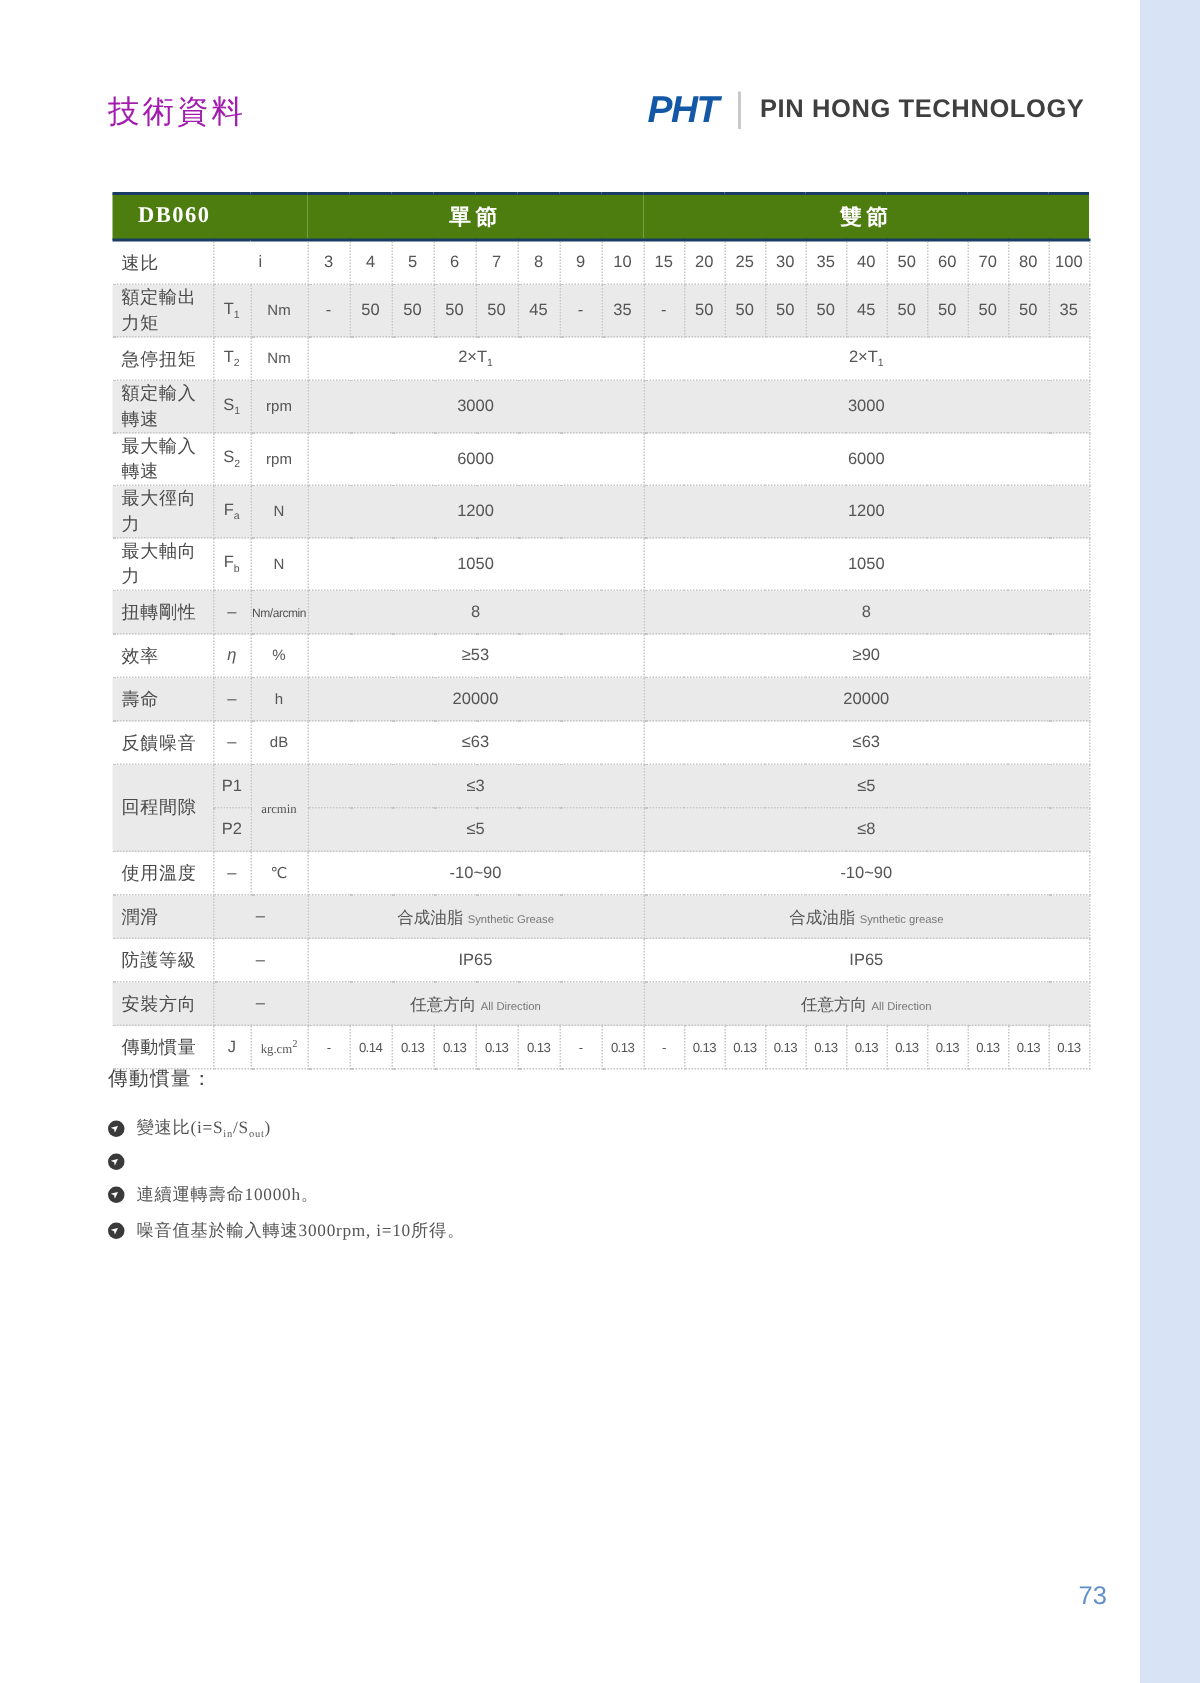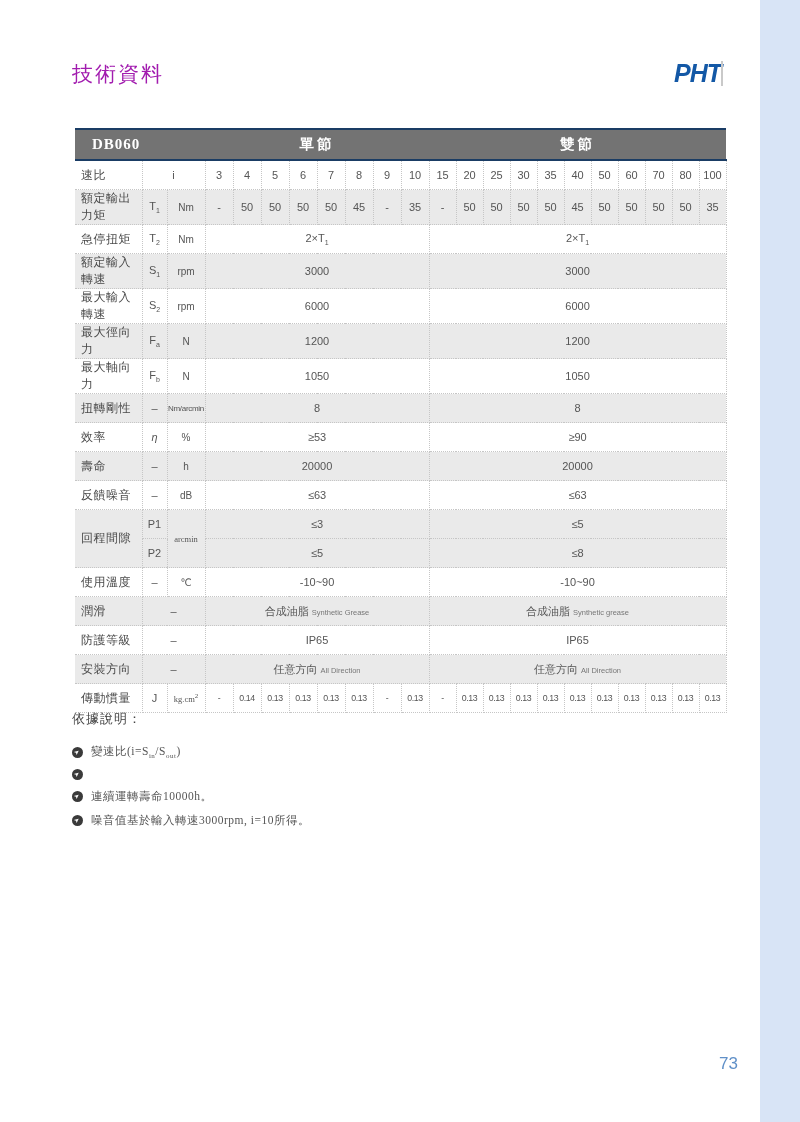--- a/index.html
+++ b/index.html
@@ -3,29 +3,29 @@
 <meta charset="utf-8">
 <style>
   html,body{margin:0;padding:0;background:#ffffff;}
   #page{position:relative;width:800px;height:1122px;background:#ffffff;overflow:hidden;
         font-family:"Liberation Sans","DejaVu Sans",sans-serif;}
   
   #side-bar{position:absolute;top:0;right:0;width:40px;height:1122px;background:#D8E4F6;}
   
   #page-title{position:absolute;left:72px;top:60px;font-size:21px;color:#a21caf;
               font-family:"Liberation Serif","DejaVu Serif",serif;letter-spacing:2px;}
-  #logo{position:absolute;right:77px;top:58px;display:flex;align-items:center;height:30px;}
+  #logo{position:absolute;right:77px;top:58px;display:flex;align-items:center;gap:13px;height:30px;}
   #logo .mark{font-size:25px;font-weight:900;font-style:italic;color:#1358A6;
               font-family:"Liberation Sans",sans-serif;letter-spacing:-1px;}
   #logo .divider{width:2px;height:25px;background:#C9C9C9;}
   #logo .name{font-size:17px;font-weight:bold;color:#3F3F3F;letter-spacing:0.4px;}
   
   #table-wrap{position:absolute;left:75px;top:128px;width:651px;}
   table{border-collapse:collapse;table-layout:fixed;width:651px;}
-  thead th{background:#737373;color:#ffffff;height:27px;border-top:2px solid #1A3C64;
+  thead th{background:#4d7c0f;color:#ffffff;height:27px;border-top:2px solid #1A3C64;
            border-bottom:2px solid #1A3C64;font-weight:bold;
            font-family:"Liberation Serif","DejaVu Serif",serif;}
   th.model{text-align:left;padding-left:17px;font-size:15px;letter-spacing:1px;}
   th.section{font-size:14.5px;text-align:center;letter-spacing:3px;}
   tbody td{height:28px;border-right:1px dotted #C6C6C6;border-bottom:1px dotted #C6C6C6;
            text-align:center;vertical-align:middle;color:#555;font-size:11px;padding:0;}
   tbody tr.shaded td{background:#EAEAEA;}
   td.row-label{text-align:left;padding-left:6px;font-size:12px;color:#4A4A4A;
                font-family:"Liberation Serif","DejaVu Serif",serif;letter-spacing:0.5px;}
   td.row-symbol{font-size:11px;}
@@ -54,20 +54,21 @@
 <body>
 
 <div id="page">
   <div id="side-bar"></div>
 
   <div id="page-title">技術資料</div>
 
   <div id="logo">
     <span class="mark">PHT</span>
     <span class="divider"></span>
+    <span class="name">PIN HONG TECHNOLOGY</span>
   </div>
 
   <div id="table-wrap">
     <table>
       <colgroup id="cols">
           <col style="width: 67px;">
           <col style="width: 25px;">
           <col style="width: 38px;">
           <col style="width: 28px;">
           <col style="width: 28px;">
@@ -266,21 +267,21 @@
             <td class="value-cell">0.13</td>
             <td class="value-cell">0.13</td>
             <td class="value-cell">0.13</td>
             <td class="value-cell">0.13</td>
           </tr>
         </tbody>
     </table>
   </div>
 
   <div id="notes">
-    <div id="notes-heading">依據說明：</div>
+    <div id="notes-heading">傳動慣量：</div>
     <div id="notes-list">
         <div class="note-item">
           <span class="bullet">
             <span>➤</span>
           </span>
           <span>變速比(i=S<sub>in</sub>/S<sub>out</sub>)</span>
         </div>
         <div class="note-item">
           <span class="bullet">
             <span>➤</span>

